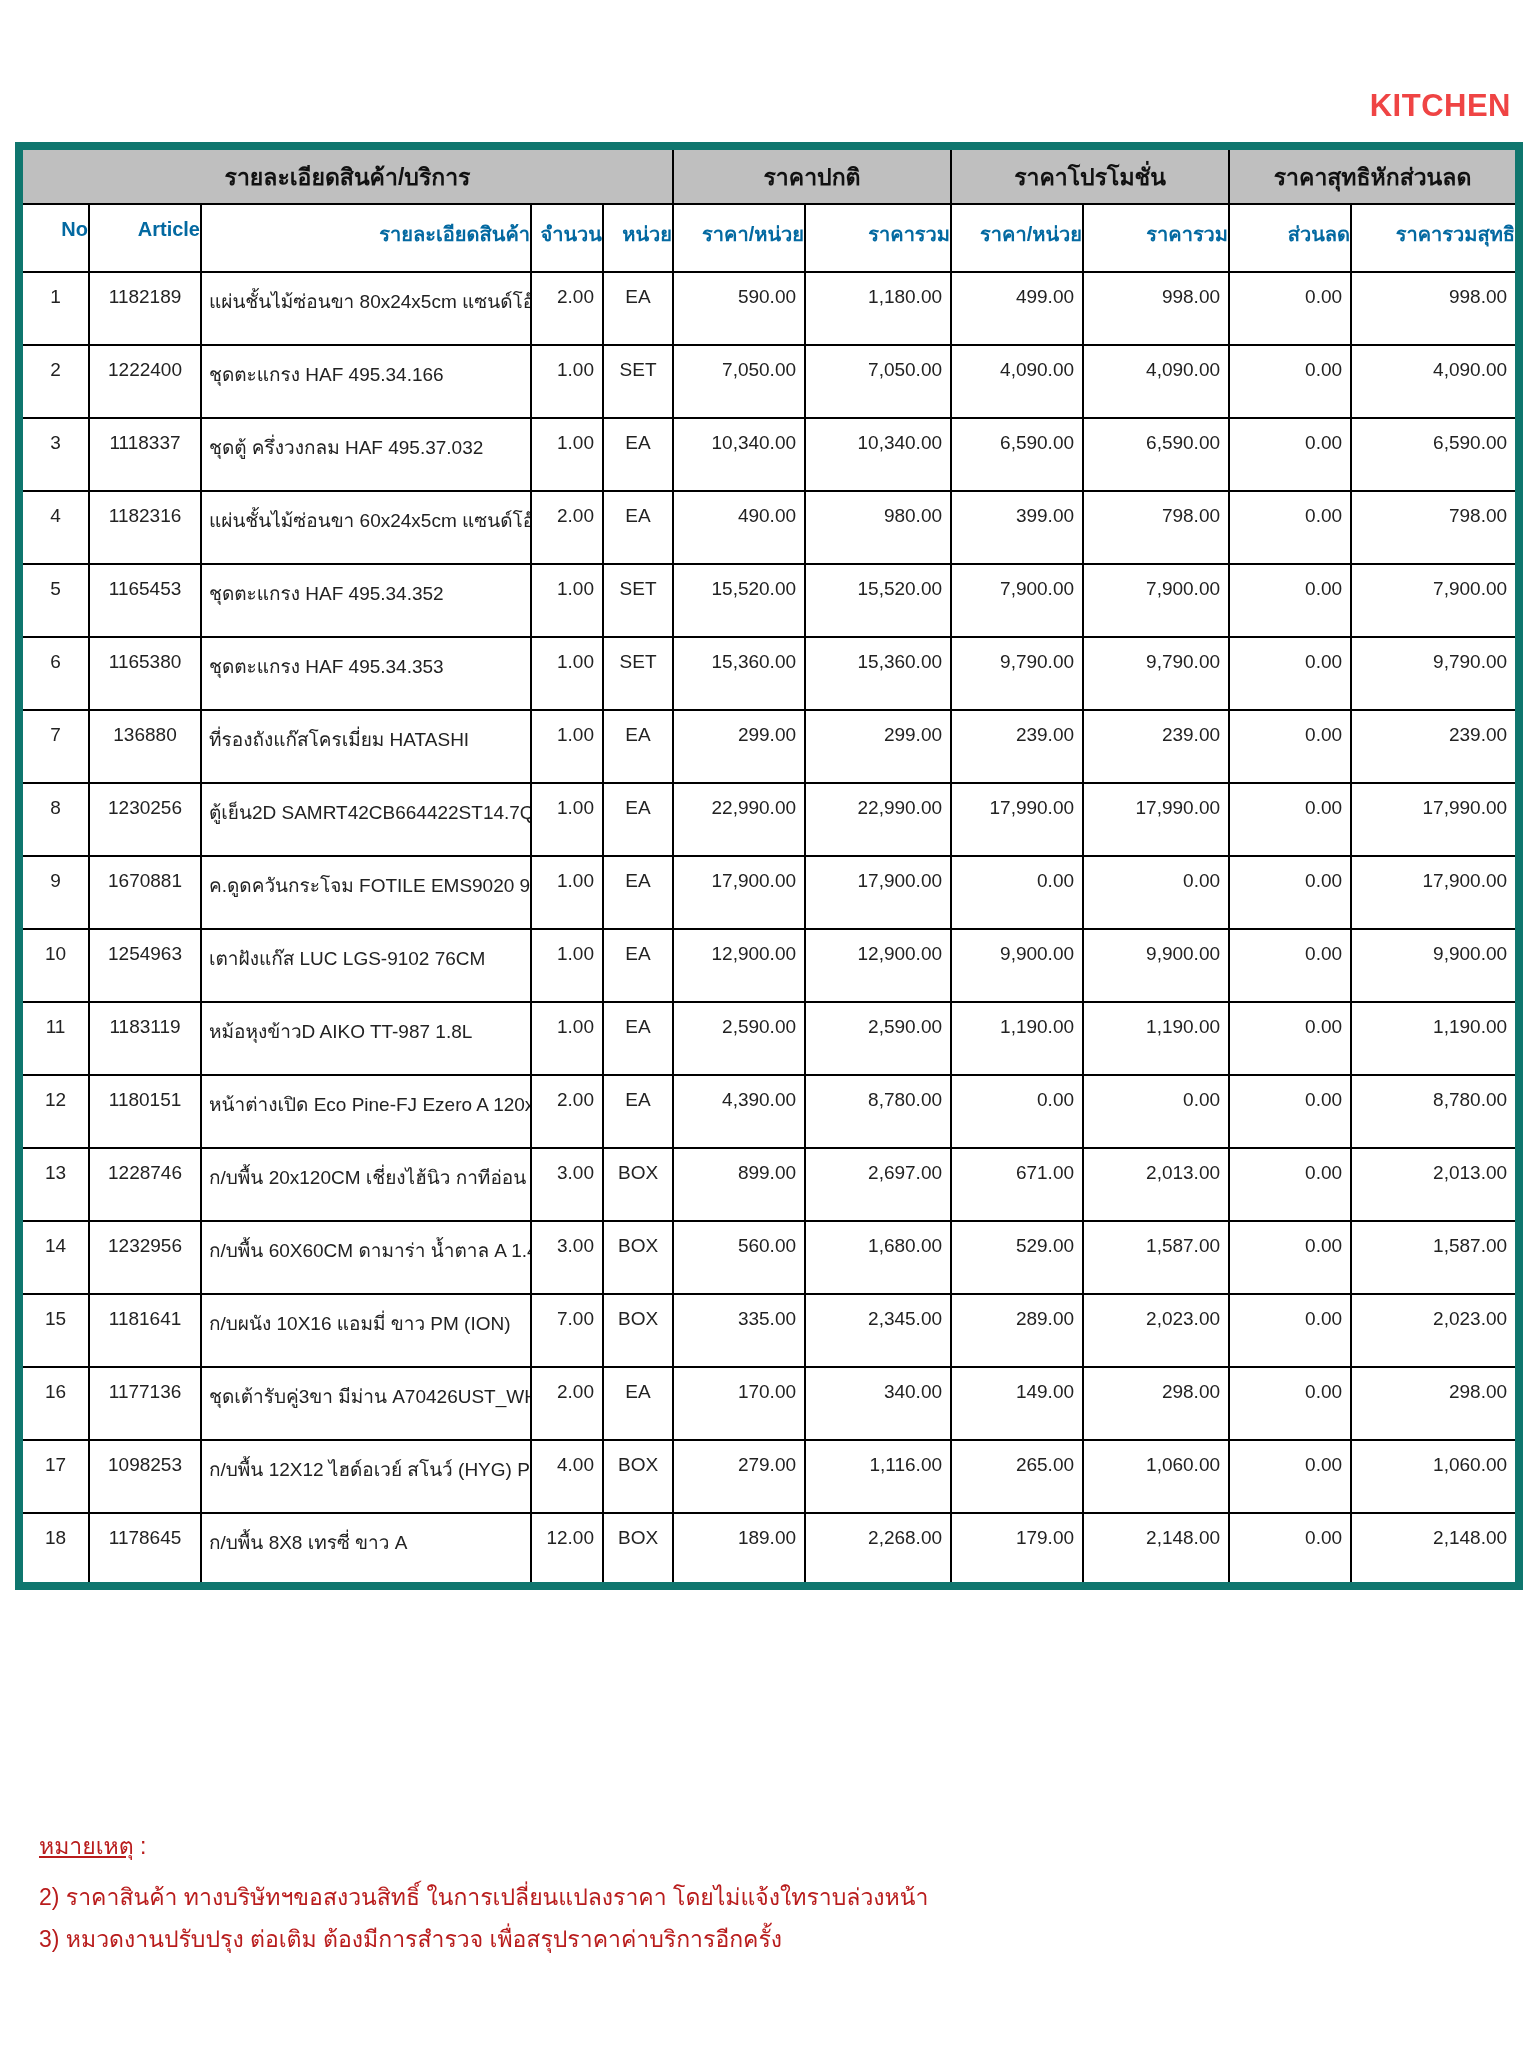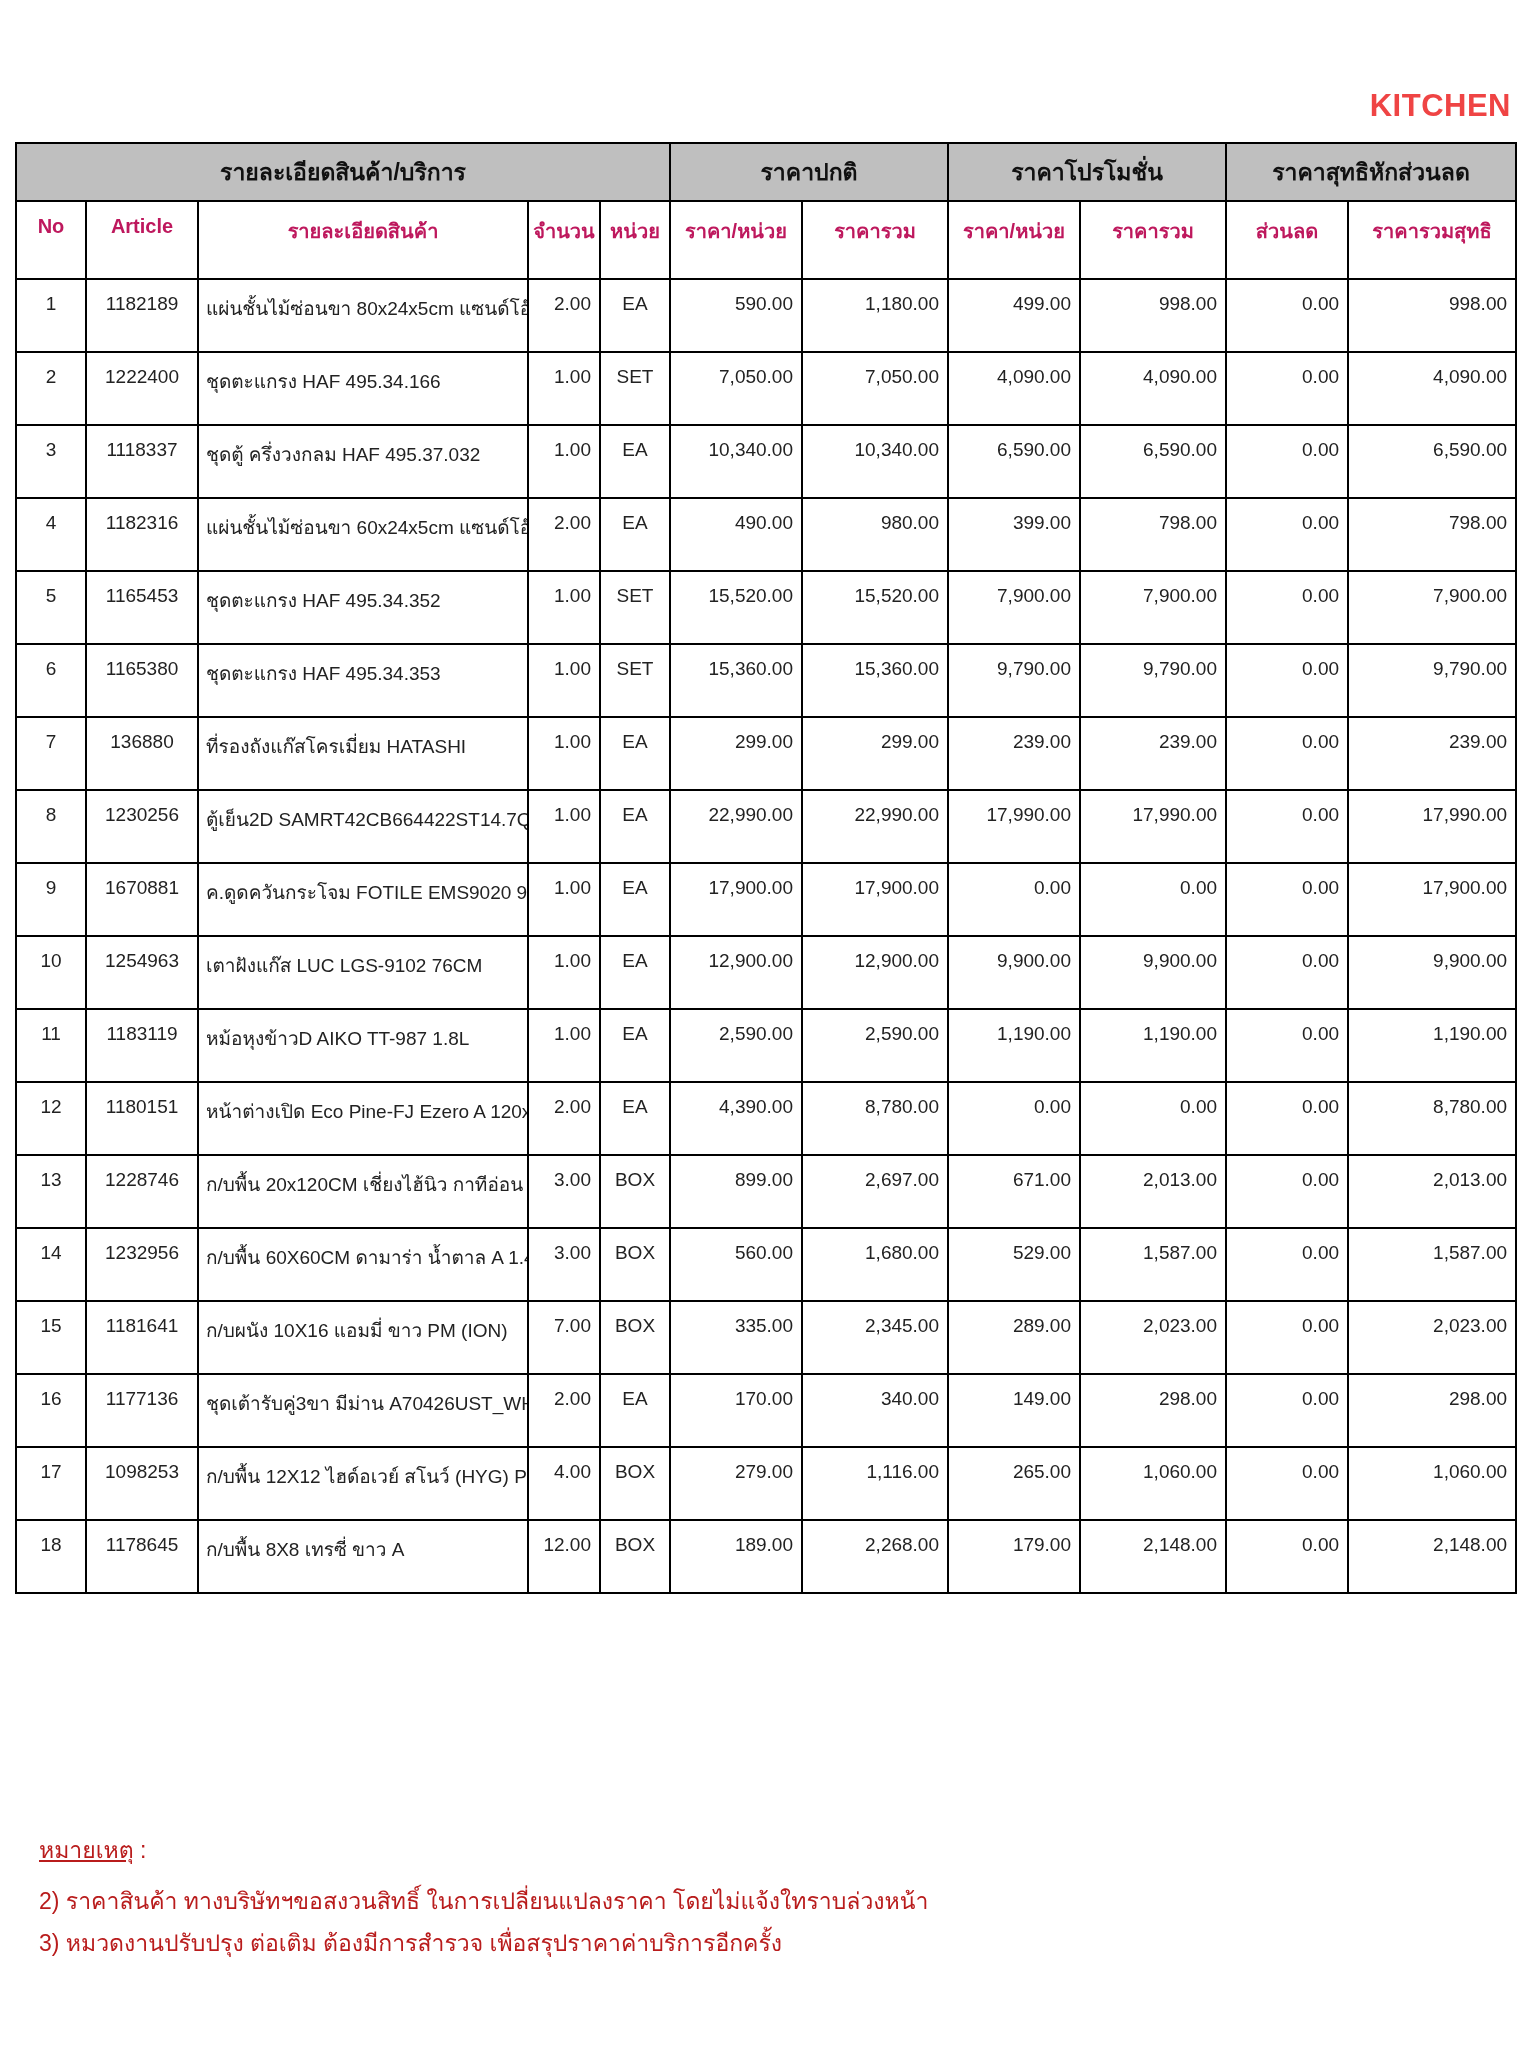--- a/index.html
+++ b/index.html
@@ -22,44 +22,44 @@
     font-weight: 800;
     letter-spacing: 0.5px;
     color: #ef4444;
     padding-right: 4px;
     margin-bottom: 18px;
   }
   table.quote {
     border-collapse: collapse;
     table-layout: fixed;
     width: 1500px;
-    border: 1px solid #0f766e;
+    border: 8px solid #0f766e;
   }
   table.quote th, table.quote td {
     border: 2px solid #000000;
     overflow: hidden;
   }
   tr.group-row th {
     background: #bfbfbf;
     height: 58px;
     font-size: 23px;
     font-weight: 700;
     text-align: center;
     vertical-align: middle;
     color: #111111;
   }
   tr.col-row th {
     background: #ffffff;
-    height: 78px;
+    height: 68px;
     font-size: 20px;
     font-weight: 700;
-    text-align: center;
+    text-align: right;
     vertical-align: top;
     padding-top: 13px;
-    color: #be185d;
+    color: #0369a1;
   }
   tbody td {
     height: 73px;
     font-size: 19px;
     vertical-align: top;
     padding-top: 13px;
     white-space: nowrap;
     color: #222222;
   }
   .c-center { text-align: center; }

